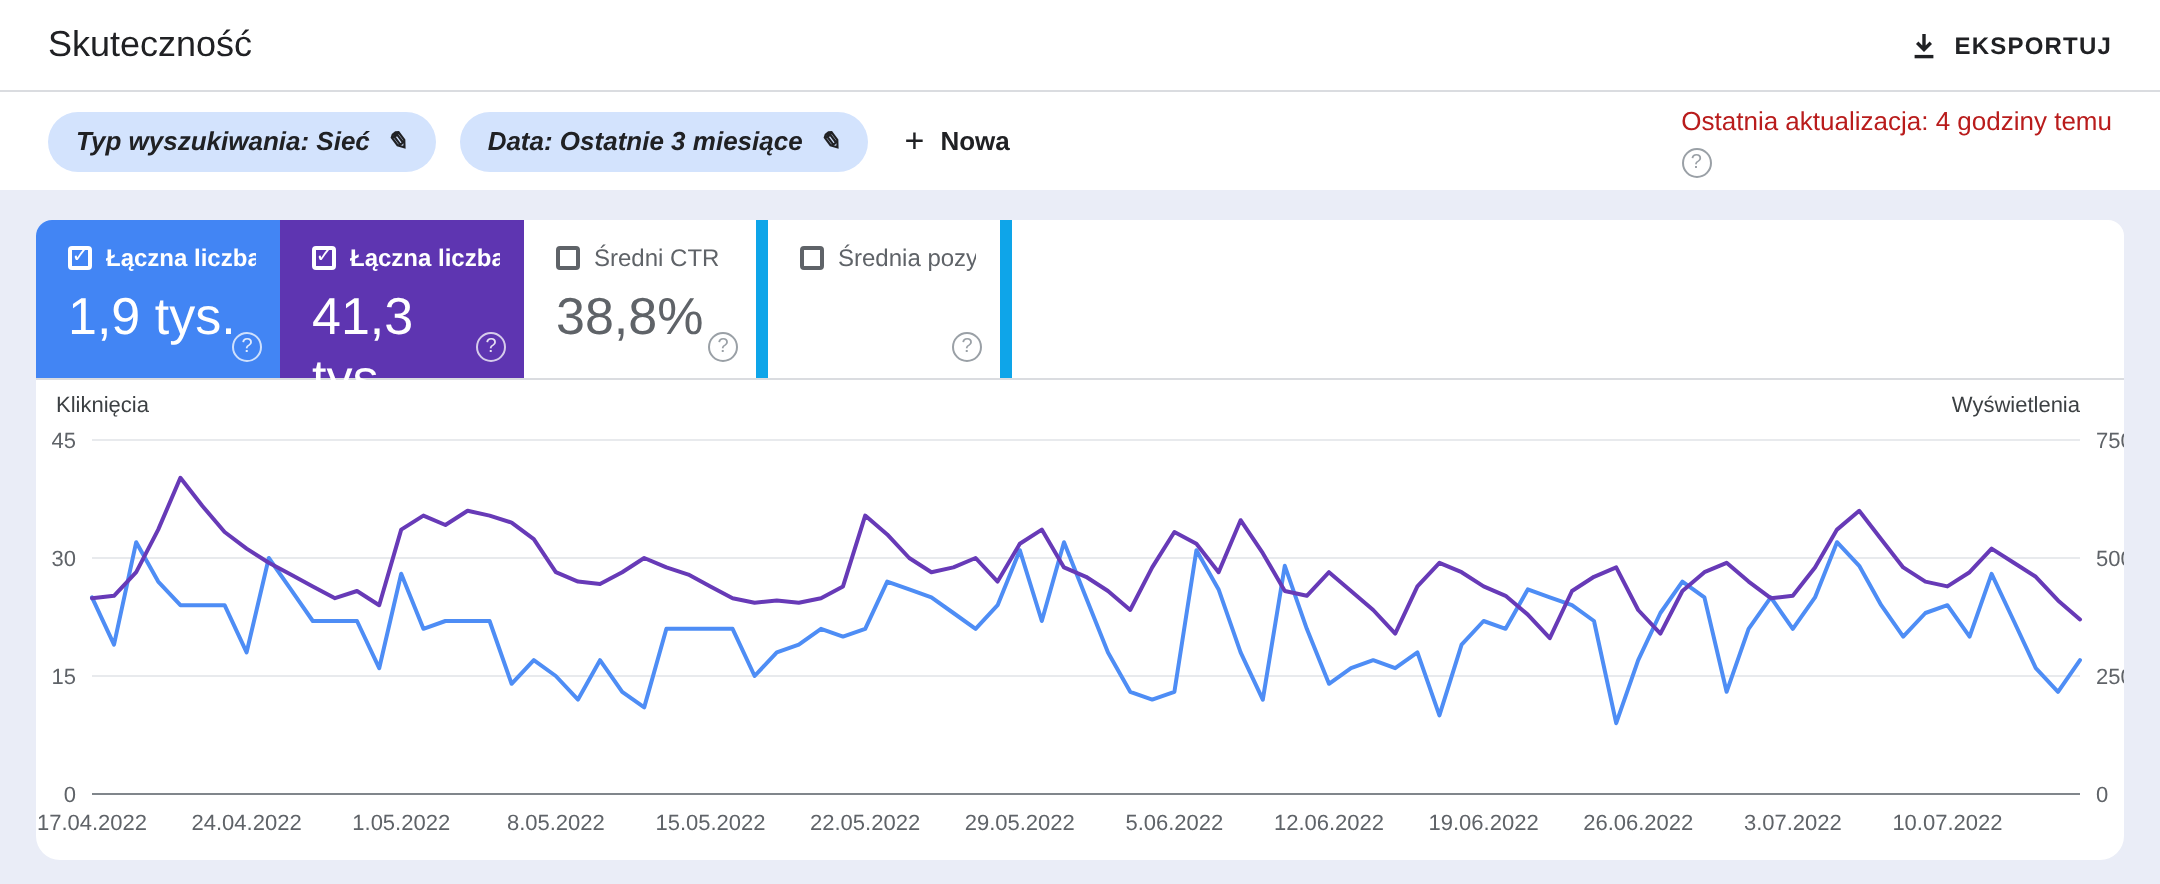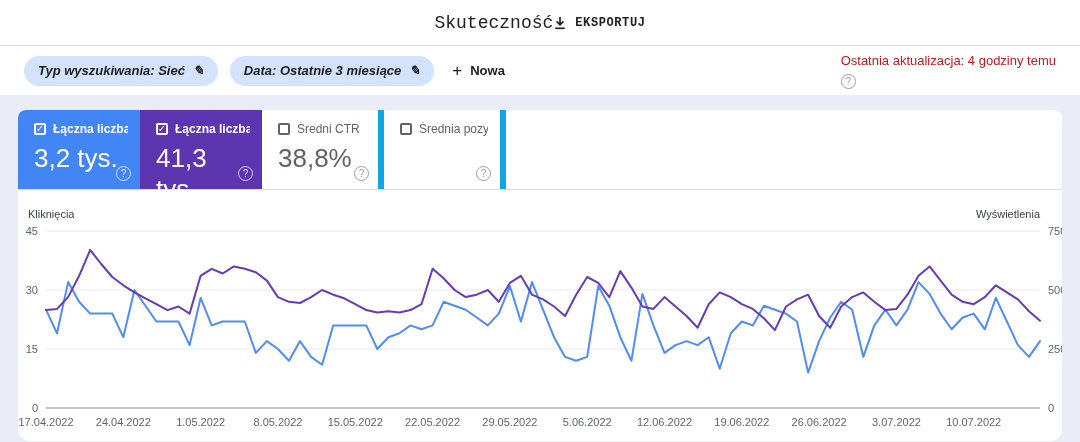--- a/index.html
+++ b/index.html
@@ -1,21 +1,21 @@
 <!DOCTYPE html>
 <html><head>
 <meta charset="utf-8">
 <style>
   * { margin:0; padding:0; box-sizing:border-box; }
   html,body { width:1080px; height:442px; overflow:hidden; }
   body { font-family:"Liberation Sans", sans-serif; background:#eaedf7; color:#202124; }
 
   
   .topbar { background:#fff; height:46px; display:flex; align-items:center;
-            justify-content:center; padding:0 24px; border-bottom:1px solid #dadce0;font-family:Liberation Mono, monospace; }
+            justify-content:space-between; padding:0 24px; border-bottom:1px solid #dadce0; }
   .page-title { font-size:18px; color:#202124; font-weight:400; }
   .export-btn { display:flex; align-items:center; gap:8px; background:none; border:none;
                 font-family:inherit; font-size:12px; font-weight:700; letter-spacing:.6px;
                 color:#202124; cursor:pointer; }
   .export-btn svg { display:block; }
 
   
   .filterbar { background:#fff; height:49px; display:flex; align-items:center;
                padding:0 24px; gap:12px; }
   .chip { display:flex; align-items:center; gap:8px; background:#d3e3fd; border:none;
@@ -51,21 +51,21 @@
   .cbx::after { content:"✓"; }
   .metric-label { font-size:12px; color:#5f6368; white-space:nowrap; overflow:hidden; }
   .metric-card.selected .metric-label { color:#fff; font-weight:700; }
   .metric-value { font-size:26px; color:#5f6368; margin-top:7px; font-weight:400; }
   .metric-card.selected .metric-value { color:#fff; }
   .metric-card .help { position:absolute; right:9px; bottom:8px; }
   .metric-card.selected .help { border-color:rgba(255,255,255,.75); color:rgba(255,255,255,.85); }
   .metrics-filler { flex:1; }
 
   
-  .chart-area { position:relative; height:240px;margin-top:11px; }
+  .chart-area { position:relative; height:240px; }
   .axis-title { position:absolute; top:7px; font-size:11px; color:#3c4043; }
   .axis-title.left { left:10px; }
   .axis-title.right { right:22px; }
   #chart-svg { position:absolute; left:0; top:0; display:block; }
   #chart-svg text { font-family:"Liberation Sans", sans-serif; }
 </style>
 </head>
 <body>
 
 <header class="topbar">
@@ -102,21 +102,21 @@
 
 <div class="content">
   <div class="card">
 
     <div class="metrics-row">
       <div class="metric-card selected" style="background: rgb(66, 133, 244);">
         <div class="metric-top">
           <span class="cbx"></span>
           <span class="metric-label">Łączna liczba klik...</span>
         </div>
-        <div class="metric-value">3,2 tys.</div>
+        <div class="metric-value">1,9 tys.</div>
         <span class="q-circle help"></span>
       </div>
       <div class="metric-card selected" style="background: rgb(94, 53, 177);">
         <div class="metric-top">
           <span class="cbx"></span>
           <span class="metric-label">Łączna liczba wy...</span>
         </div>
         <div class="metric-value">41,3 tys.</div>
         <span class="q-circle help"></span>
       </div>

